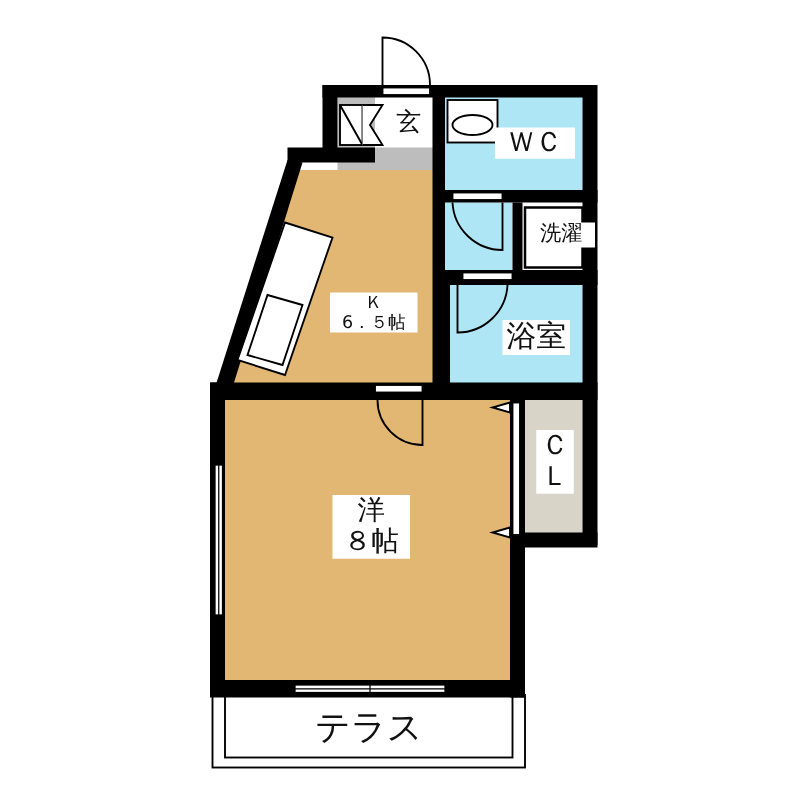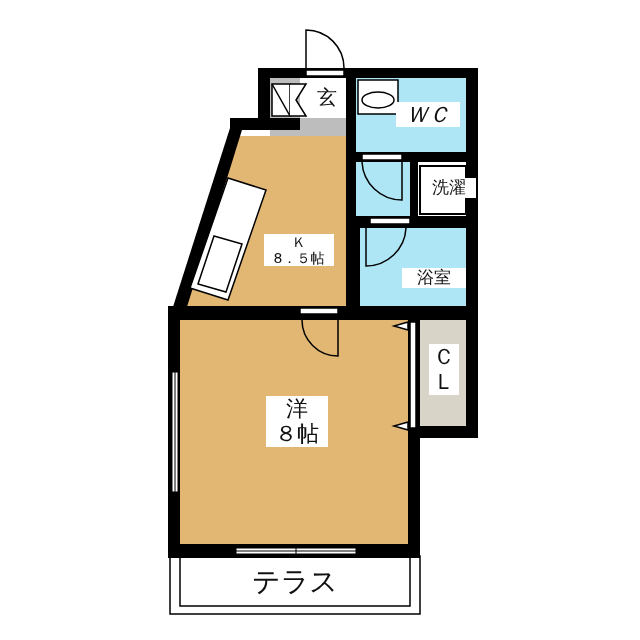--- a/index.html
+++ b/index.html
@@ -82,26 +82,26 @@
     <line x1="296" y1="546" x2="296" y2="556"></line>
   </g>
 
   <g fill="none" stroke="#000" stroke-width="1.5">
     <rect x="170" y="556" width="250" height="58"></rect>
     <rect x="180" y="556" width="230" height="50"></rect>
   </g>
 </svg>
 
 <div class="lbl" style="left:312px;top:86px;width:30px;font-size:20px;">玄</div>
-<div class="lbl" style="left:396px;top:102px;width:64px;font-size:22px;font-style:italic;">ＷＣ</div>
+<div class="lbl" style="left:396px;top:102px;width:64px;font-size:22px;">ＷＣ</div>
 <div class="lbl" style="left:422px;top:178px;width:54px;font-size:17px;">洗濯</div>
-<div class="lbl" style="left:402px;top:268px;width:64px;font-size:17px;">浴室</div>
+<div class="lbl" style="left:402px;top:256px;width:54px;font-size:24px;">浴室</div>
 <div class="lbl" style="left:264px;top:234px;width:70px;font-size:14px;">
   <div>Ｋ</div>
-  <div>8．５帖</div>
+  <div>6．５帖</div>
 </div>
 <div class="lbl" style="left:266px;top:396px;width:62px;font-size:22px;">
   <div>洋</div>
   <div>８帖</div>
 </div>
 <div class="lbl" style="left:429px;top:344px;width:30px;font-size:22px;">
   <div>Ｃ</div>
   <div>Ｌ</div>
 </div>
 <div class="lbl" style="left:240px;top:566px;width:110px;font-size:28px;">テラス</div>

